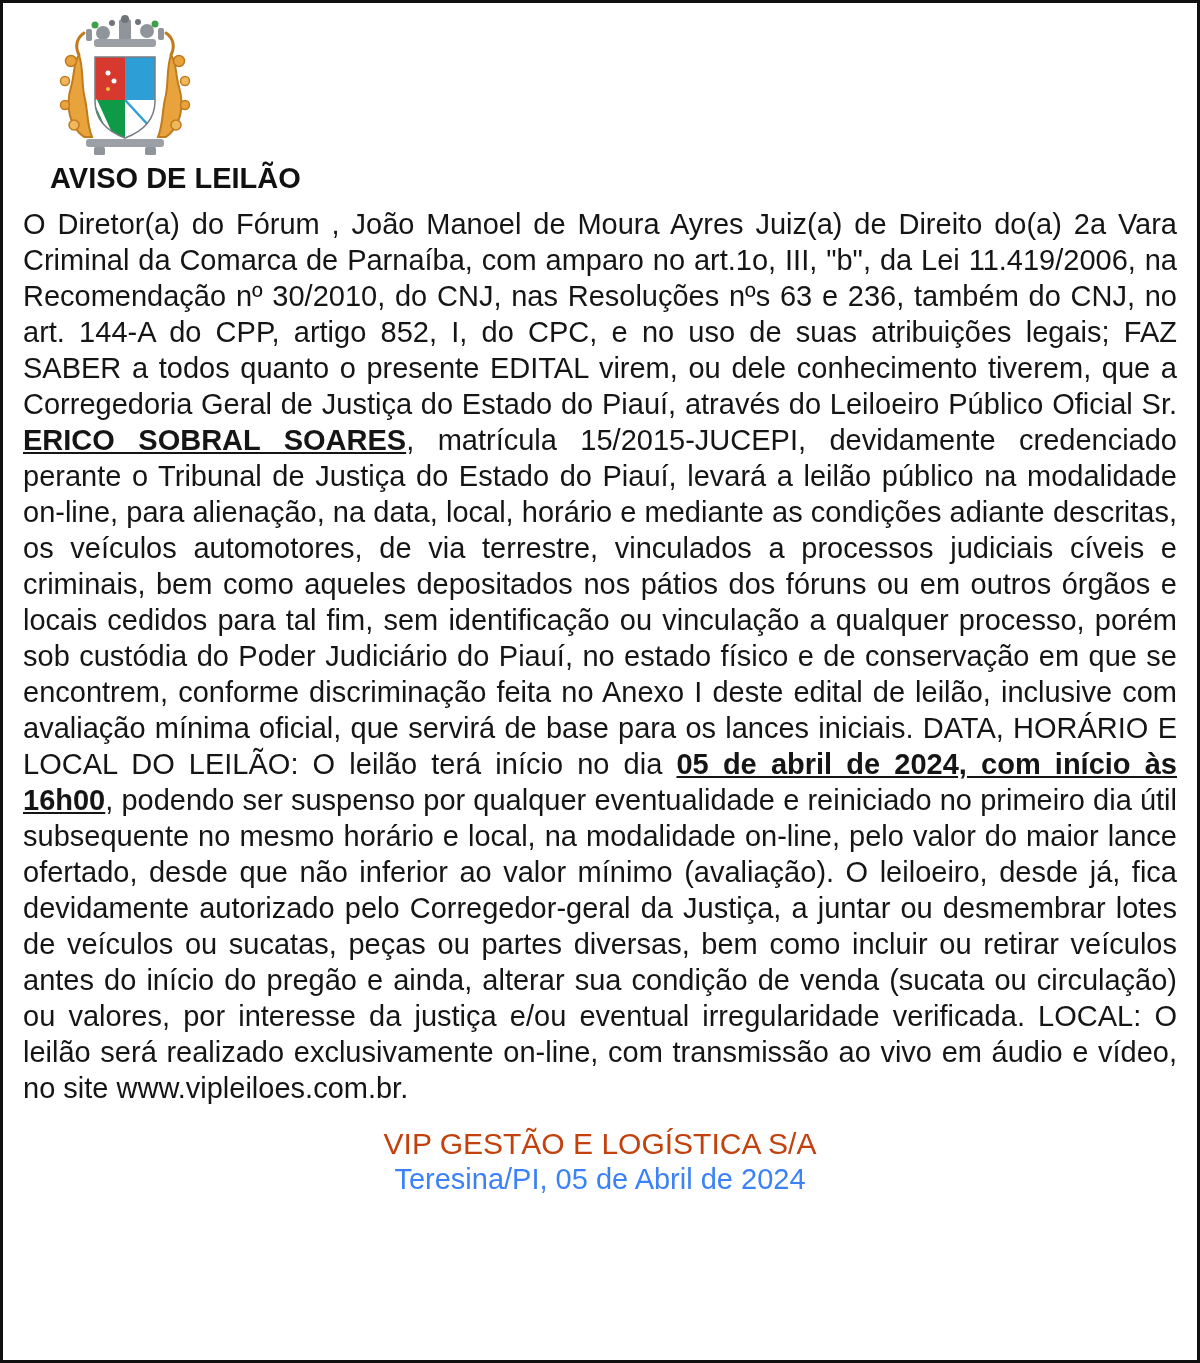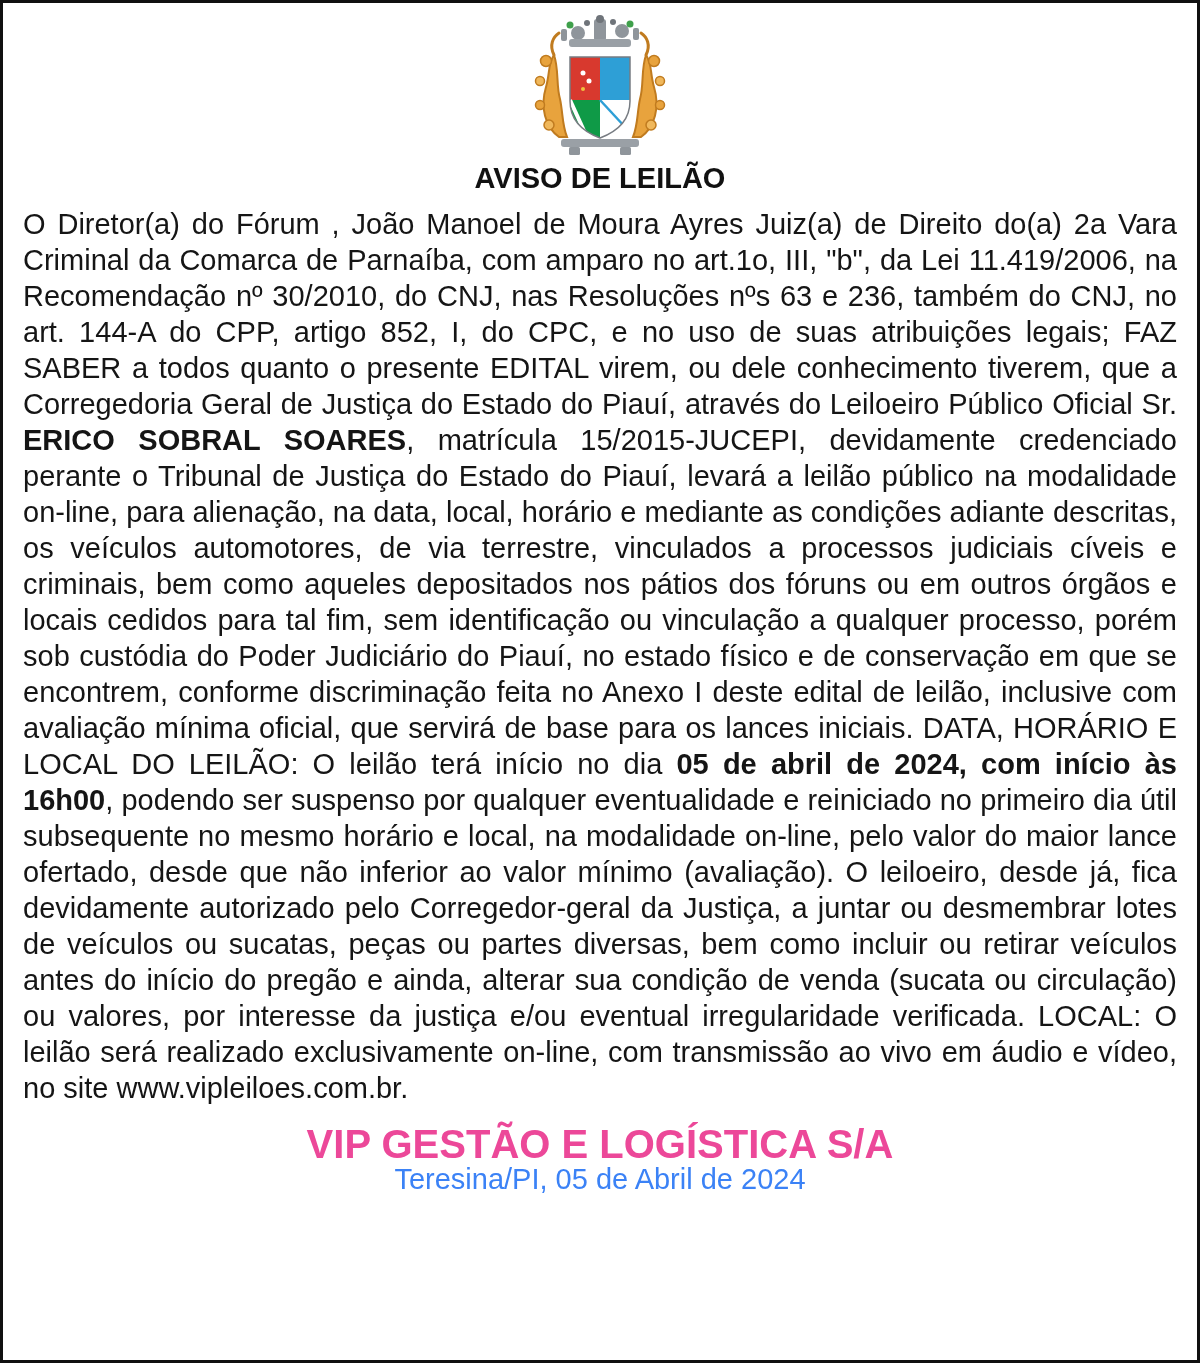--- a/index.html
+++ b/index.html
@@ -12,22 +12,23 @@
     width: 1200px;
     height: 1363px;
     box-sizing: border-box;
     background: #ffffff;
     border: 3px solid #101010;
     font-family: "Liberation Sans", sans-serif;
     color: #1a1a1a;
     overflow: hidden;
   }
   .header {
-    text-align: center;
+    text-align: left;
     padding-top: 12px;
+    padding-left: 47px;
   }
   .crest {
     display: inline-block;
     width: 150px;
     height: 142px;
     line-height: 0;
   }
   .title-line {
     font-weight: bold;
     font-size: 29px;
@@ -35,30 +36,30 @@
     color: #111111;
     white-space: nowrap;
   }
   .body-text {
     margin: 10px 20px 0 20px;
     font-size: 29px;
     line-height: 36px;
     text-align: justify;
     color: #151515;
   }
-  .body-text b { font-weight: bold; }
+  .body-text b { font-weight: bold; text-decoration: underline; }
   .footer {
     margin-top: 20px;
     text-align: center;
   }
   .footer-company {
-    font-weight: bold;
-    font-size: 40px;
+    font-weight: normal;
+    font-size: 30px;
     line-height: 36px;
-    color: #ec4899;
+    color: #c2410c;
   }
   .footer-date {
     font-size: 29px;
     line-height: 34px;
     color: #3b82f6;
   }
 </style>
 </head>
 <body>
 

